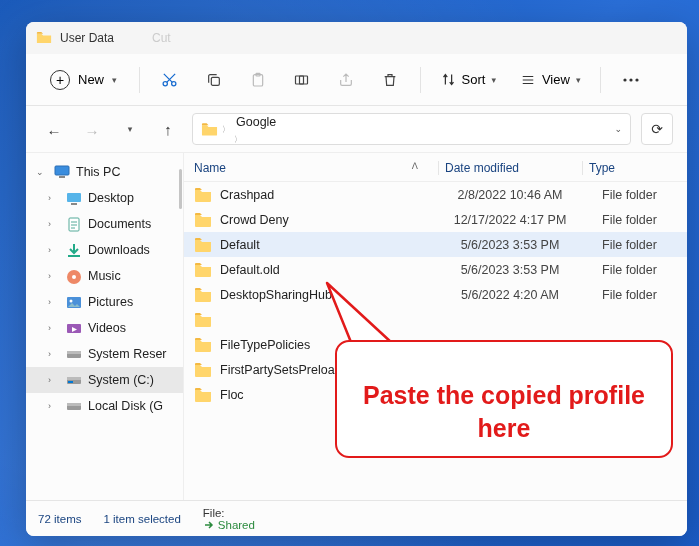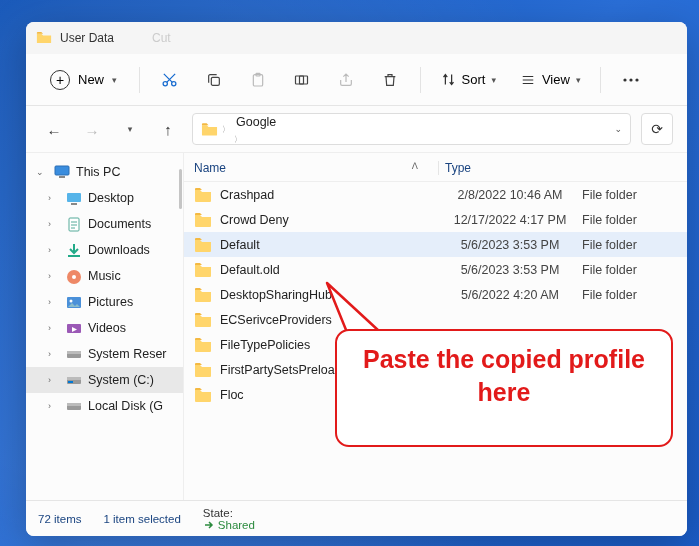--- a/index.html
+++ b/index.html
@@ -37,26 +37,26 @@
   .cols { display: flex; padding: 8px 10px 6px 10px; font-size: 12px; color: #1a4480; border-bottom: 1px solid #eee; }
   .col-name { flex: 0 0 244px; display: flex; align-items: flex-start; gap: 54px; }
   .col-name .sort-ind { font-size: 9px; color: #666; margin-left: auto; margin-right: 20px; }
   .col-date { flex: 0 0 144px; border-left: 1px solid #e5e5e5; padding-left: 6px; }
   .col-type { flex: 1; border-left: 1px solid #e5e5e5; padding-left: 6px; }
   .rows { flex: 1; overflow: hidden; }
   .row { display: flex; align-items: center; padding: 5px 10px; font-size: 12.5px; color: #222; cursor: pointer; }
   .row.selected { background: #e5eefa; }
   .row .cell-name { flex: 0 0 244px; display: flex; align-items: center; gap: 8px; }
   .row .cell-date { flex: 0 0 144px; color: #444; text-align: center; }
-  .row .cell-type { flex: 1; color: #444; }
+  .row .cell-type { flex: 1; color: #444; text-align: center; }
   .folder-icon { width: 18px; height: 15px; }
   .status { height: 36px; border-top: 1px solid #e5e5e5; display: flex; align-items: center; padding: 0 12px; gap: 22px; font-size: 11.5px; color: #1a4480; background: #fcfcfc; }
   .status .state-label { color: #333; }
   .shared { color: #2b8a3e; display: flex; align-items: center; gap: 3px; }
-  .callout { position: absolute; top: 329px; left: 335px; width: 338px; height: 118px; border: 2.5px solid #e21a1a; border-radius: 14px; background: #fff; display: flex; align-items: flex-start; justify-content: center; font-size: 25px; font-weight: 700; color: #e21a1a; text-align: center; padding: 12px 14px; line-height: 1.3; }
+  .callout { position: absolute; top: 340px; left: 335px; width: 338px; height: 118px; border: 2.5px solid #e21a1a; border-radius: 14px; background: #fff; display: flex; align-items: flex-end; justify-content: center; font-size: 25px; font-weight: 700; color: #e21a1a; text-align: center; padding: 12px 14px; line-height: 1.3; }
   .callout-tail { position: absolute; top: 281px; left: 325px; width: 95px; height: 80px; }
   svg { display: block; }
 </style>
 </head>
 <body>
 
 <div class="bg-curve"></div>
 
 <div class="window">
 
@@ -269,20 +269,21 @@
           </div>
         </div>
     </div>
 
     <div class="filepane">
       <div class="cols">
         <div class="col-name">
             <span>Name</span>
             <span class="sort-ind">ᐱ</span>
           </div>
+        <div class="col-date"><span>Date modified</span></div>
         <div class="col-type"><span>Type</span></div>
       </div>
       <div class="rows" id="rows">
           <div class="row">
             <div class="cell-name">
               <span>
                 <svg class="folder-icon" viewBox="0 0 18 15">
                   <path d="M1 3 h5 l2 2 h9 v9 a1 1 0 0 1 -1 1 h-14 a1 1 0 0 1 -1 -1 z" fill="#ffd56b"></path>
                   <path d="M1 2 a1 1 0 0 1 1 -1 h4 l2 2 h-7 z" fill="#f4b942"></path>
                 </svg>
@@ -345,21 +346,20 @@
             <div class="cell-type">File folder</div>
           </div>
           <div class="row">
             <div class="cell-name">
               <span>
                 <svg class="folder-icon" viewBox="0 0 18 15">
                   <path d="M1 3 h5 l2 2 h9 v9 a1 1 0 0 1 -1 1 h-14 a1 1 0 0 1 -1 -1 z" fill="#ffd56b"></path>
                   <path d="M1 2 a1 1 0 0 1 1 -1 h4 l2 2 h-7 z" fill="#f4b942"></path>
                 </svg>
               </span>
-              <span>ECSerivceProviders</span>
             </div>
             <div class="cell-date"></div>
             <div class="cell-type"></div>
           </div>
           <div class="row">
             <div class="cell-name">
               <span>
                 <svg class="folder-icon" viewBox="0 0 18 15">
                   <path d="M1 3 h5 l2 2 h9 v9 a1 1 0 0 1 -1 1 h-14 a1 1 0 0 1 -1 -1 z" fill="#ffd56b"></path>
                   <path d="M1 2 a1 1 0 0 1 1 -1 h4 l2 2 h-7 z" fill="#f4b942"></path>
@@ -396,21 +396,21 @@
             <div class="cell-date">3/30/2021 10:02 AM</div>
             <div class="cell-type">File folder</div>
           </div>
         </div>
     </div>
   </div>
 
   <div class="status">
     <span>72 items</span>
     <span>1 item selected</span>
-    <span class="state-label"><span>State:</span> <span class="shared">
+    <span class="state-label"><span>File:</span> <span class="shared">
           <svg width="12" height="12" viewBox="0 0 24 24" fill="none" stroke="#2b8a3e" stroke-width="3">
             <path d="M4 12 h12 M12 6 l6 6 -6 6"></path>
           </svg>
           <span>Shared</span>
         </span></span>
   </div>
 
 </div>
 
 <svg class="callout-tail" viewBox="0 0 95 80">

